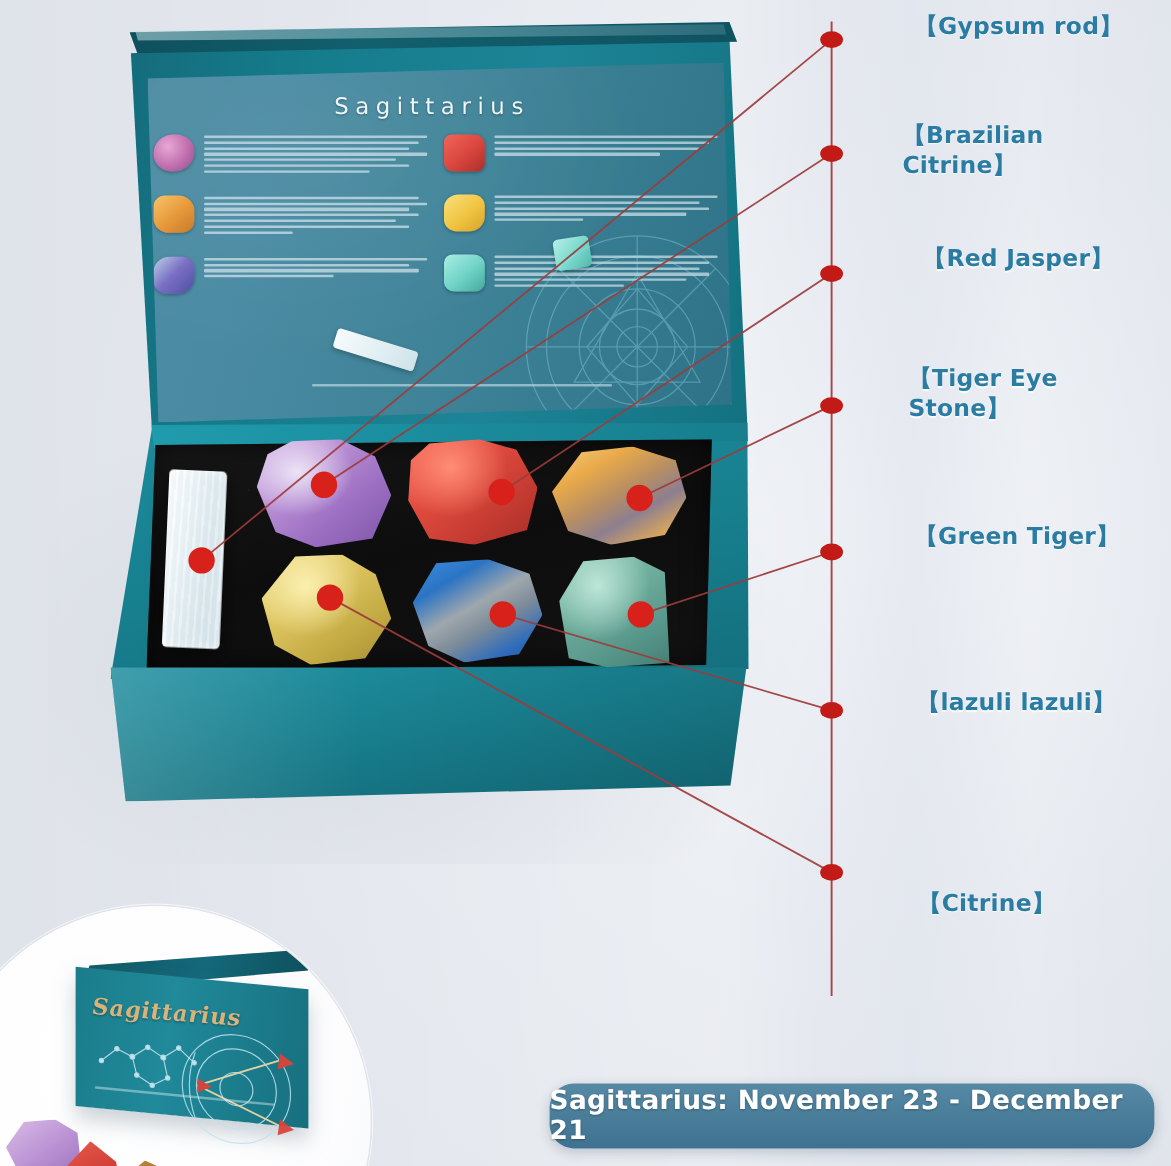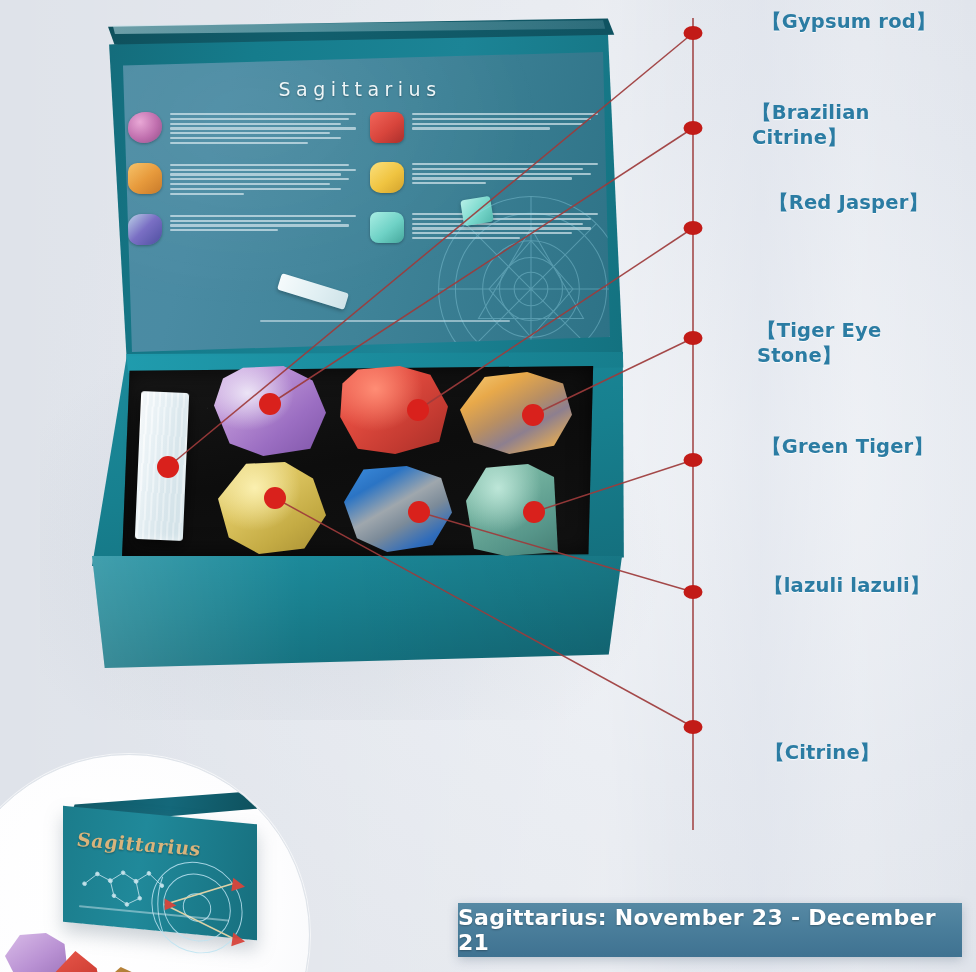--- a/index.html
+++ b/index.html
@@ -272,20 +272,21 @@
   .is-tiger{left:152px;top:212px;width:58px;height:58px;
     background:linear-gradient(150deg,#c08a3e,#9b6b2c 55%,#7a5322);
     clip-path:polygon(34% 0%,82% 22%,92% 70%,50% 100%,10% 76%,0% 30%);}
 
   
   .banner{
     position:absolute;left:458px;top:903px;width:504px;height:54px;z-index:50;
     background:linear-gradient(180deg,#5689a4 0%,#4a7e9b 46%,#3f7291 100%);
     display:flex;align-items:center;justify-content:center;
     box-shadow:0 3px 10px rgba(90,110,130,.32);
+    border-radius:20px;
   }
   .banner-text{
     color:#ffffff;font-weight:700;font-size:22px;letter-spacing:.25px;
     font-family:"DejaVu Sans","Liberation Sans",sans-serif;
     text-shadow:0 1px 2px rgba(0,0,0,.28);
   }
 </style>
 </head>
 <body>
 
@@ -452,22 +453,22 @@
     <div class="stone st-lapis"></div>
     <div class="stone st-jade"></div>
 
     <div class="base-front"></div>
     <div class="base-front-shade"></div>
   </div>
 
   <div class="label" style="left:762px;top:9px;">【Gypsum rod】</div>
   <div class="label" style="left:752px;top:100px;">【Brazilian
 Citrine】</div>
-  <div class="label" style="left:769px;top:190px;">【Red Jasper】</div>
-  <div class="label" style="left:757px;top:303px;margin-top:15px;">【Tiger Eye
+  <div class="label" style="left:769px;top:203px;">【Red Jasper】</div>
+  <div class="label" style="left:757px;top:303px;">【Tiger Eye
 Stone】</div>
   <div class="label" style="left:762px;top:434px;">【Green Tiger】</div>
   <div class="label" style="left:764px;top:573px;">【lazuli lazuli】</div>
   <div class="label" style="left:765px;top:700px;margin-top:40px;">【Citrine】</div>
 
   <div class="inset">
     <div class="inset-box-top"></div>
     <div class="inset-box">
       <div class="inset-script">Sagittarius</div>
 

